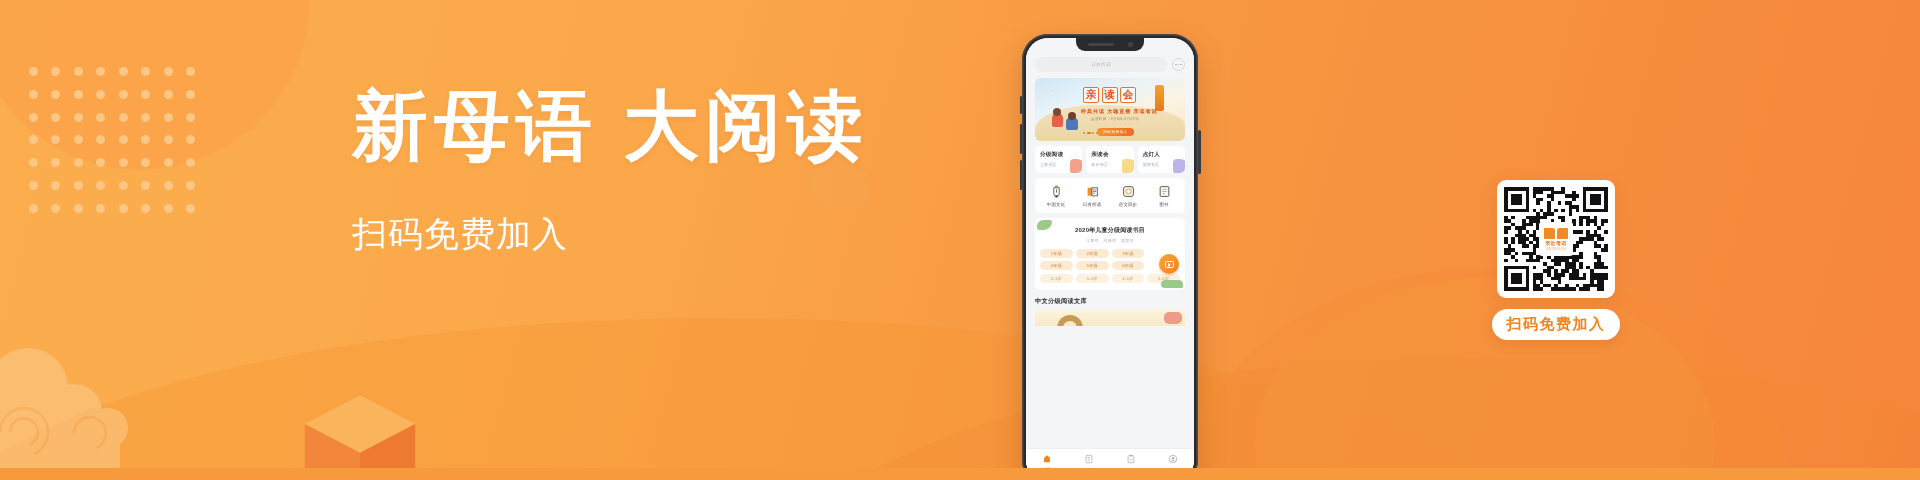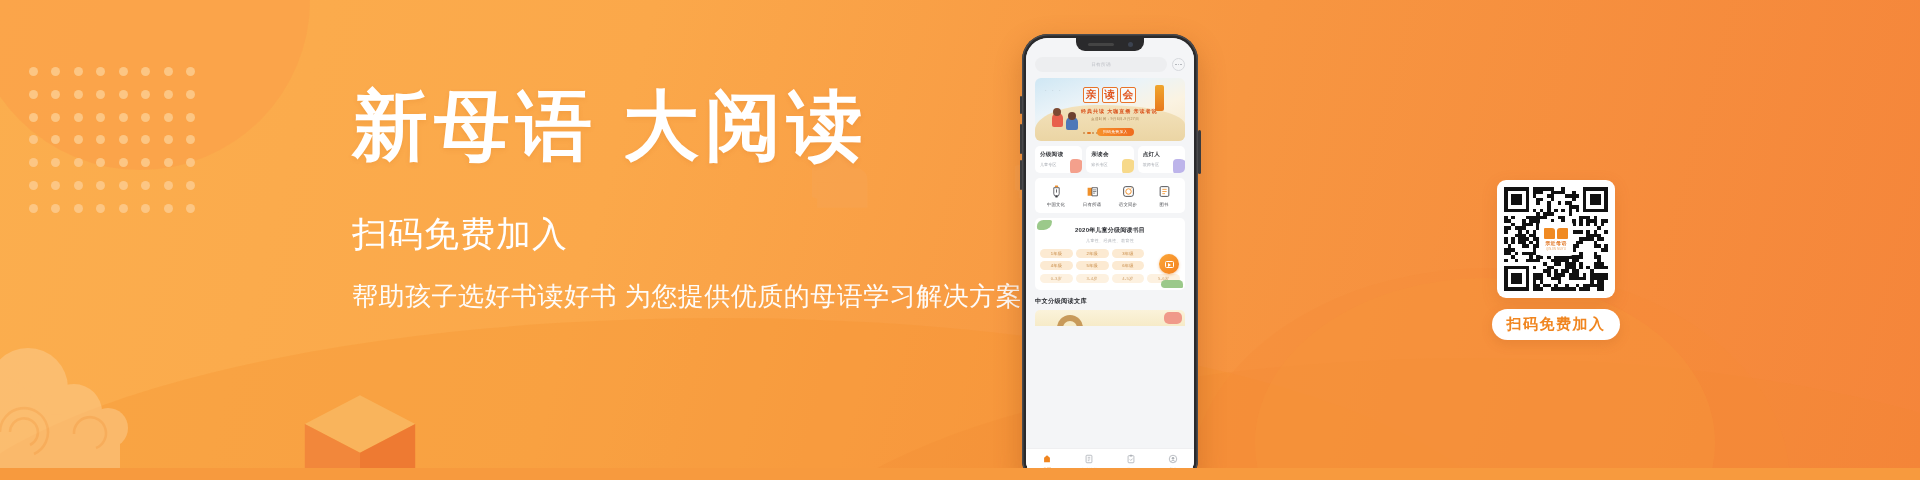--- a/index.html
+++ b/index.html
@@ -365,21 +365,20 @@
 
   <svg class="deco cube" viewBox="0 0 100 100">
     <polygon points="50,6 96,30 50,54 4,30" fill="#F9B45C"></polygon>
     <polygon points="4,30 50,54 50,100 4,76" fill="#F2873B"></polygon>
     <polygon points="96,30 50,54 50,100 96,76" fill="#EE7A32"></polygon>
   </svg>
 
   <div class="copy">
     <div class="headline">新母语 大阅读</div>
     <div class="subline">扫码免费加入</div>
-    <div class="tagline">帮助孩子选好书读好书 为您提供优质的母语学习解决方案</div>
   </div>
 
   <div class="phone">
     <div class="side-btn sb1"></div>
     <div class="side-btn sb2"></div>
     <div class="side-btn sb3"></div>
     <div class="sb-r"></div>
 
     <div class="screen">
       <div class="notch"></div>

